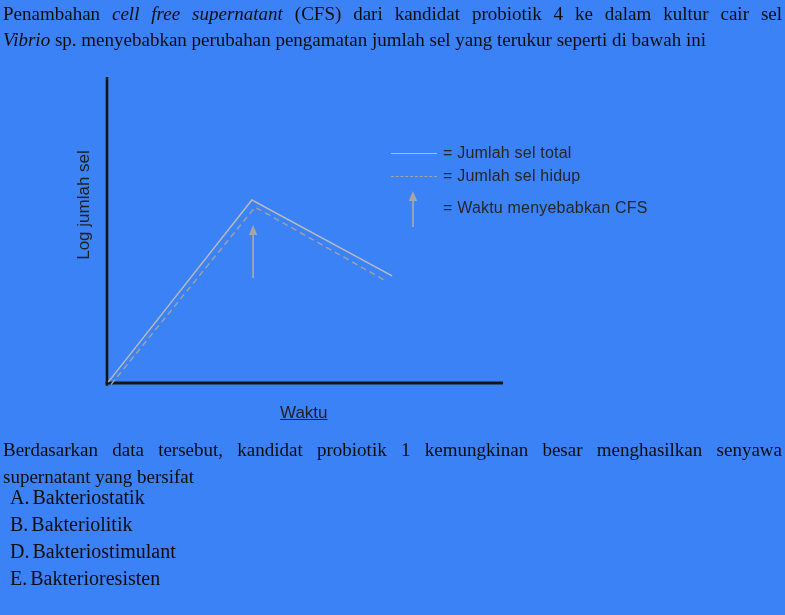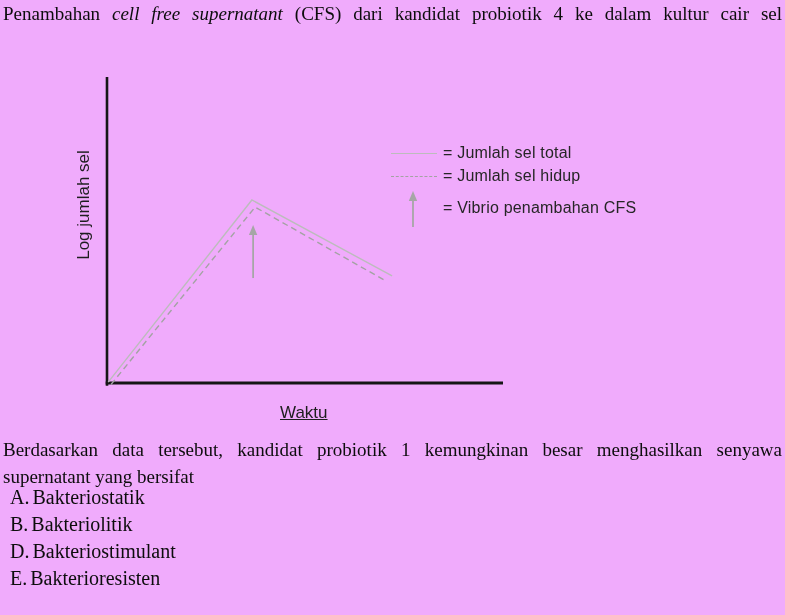--- a/index.html
+++ b/index.html
@@ -1,21 +1,21 @@
 <!DOCTYPE html>
 <html><head>
 <meta charset="utf-8">
 <style>
   html,body{margin:0;padding:0;}
   body{
     width:785px;height:615px;background:#ffffff;
     font-family:"Liberation Serif",serif;color:#0d0d0d;
     -webkit-font-smoothing:antialiased;
   }
-  .page{position:relative;width:785px;height:615px;overflow:hidden;background:#f0abfc;}
+  .page{position:relative;width:785px;height:615px;overflow:hidden;background:#3b82f6;}
 
   
   .para{position:absolute;left:3px;width:779px;font-size:19px;line-height:26px;}
   .intro{top:1px;}
   .prompt{top:436px;line-height:27px;}
   .jline{text-align:justify;text-align-last:justify;text-justify:inter-word;}
   .it{font-style:italic;}
 
   
   .chart{position:absolute;left:0;top:70px;width:785px;height:360px;}
@@ -45,20 +45,21 @@
   .opt{line-height:27px;white-space:nowrap;}
   .opt-text{margin-left:3px;}
 </style>
 </head>
 <body>
 
 <div class="page">
 
   <div class="para intro">
     <div class="jline"><span>Penambahan </span><span class="it">cell free supernatant</span><span> (CFS) dari kandidat probiotik 4 ke dalam kultur cair sel</span></div>
+    <div><span class="it">Vibrio</span><span> sp. menyebabkan perubahan pengamatan jumlah sel yang terukur seperti di bawah ini</span></div>
   </div>
 
   <div class="chart">
     <svg id="chart-svg" width="785" height="360" viewBox="0 0 785 360">
         <line x1="107" y1="7" x2="107" y2="315.754" stroke="#161616" stroke-width="2.6"></line>
         <line x1="105.7" y1="313" x2="503" y2="313" stroke="#161616" stroke-width="2.8"></line>
         <polyline points="108.2,312.1 251.9,130.0 392.1,205.9" fill="none" stroke="#bcbcbc" stroke-width="1.4"></polyline>
         <polyline points="111.0,314.5 255.1,137.1 386.2,211.1" fill="none" stroke="#a3a3a3" stroke-width="1.4" stroke-dasharray="6 4"></polyline>
         <line x1="253.124" y1="208.04200000000003" x2="253.124" y2="163.10399999999998" stroke="#a6a6a6" stroke-width="1.8"></line>
         <polygon points="253.124,155.10399999999998 248.924,165.10399999999998 257.324,165.10399999999998" fill="#a6a6a6"></polygon>
@@ -69,21 +70,21 @@
 
     <div class="lm lm-solid"></div>
     <div class="lm lm-dashed"></div>
     <svg class="legend-arrow" width="16" height="40" viewBox="0 0 16 40">
       <line x1="8" y1="38" x2="8" y2="10" stroke="#a6a6a6" stroke-width="1.8"></line>
       <polygon points="8,2 3.8,12 12.2,12" fill="#a6a6a6"></polygon>
     </svg>
 
     <div class="legend-label ll-1">= Jumlah sel total</div>
     <div class="legend-label ll-2">= Jumlah sel hidup</div>
-    <div class="legend-label ll-3">= Vibrio penambahan CFS</div>
+    <div class="legend-label ll-3">= Waktu menyebabkan CFS</div>
   </div>
 
   <div class="para prompt">
     <div class="jline">Berdasarkan data tersebut, kandidat probiotik 1 kemungkinan besar menghasilkan senyawa</div>
     <div>supernatant yang bersifat</div>
   </div>
 
   <div class="options">
     <div class="opt"><span>A.</span><span class="opt-text">Bakteriostatik</span></div>
     <div class="opt"><span>B.</span><span class="opt-text">Bakteriolitik</span></div>

